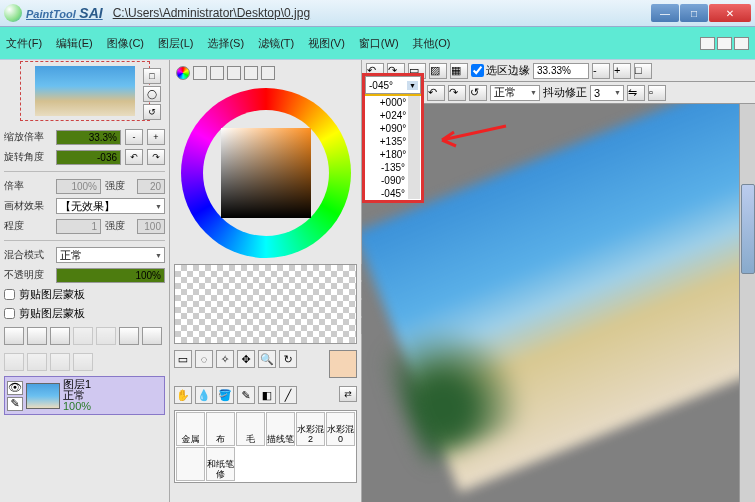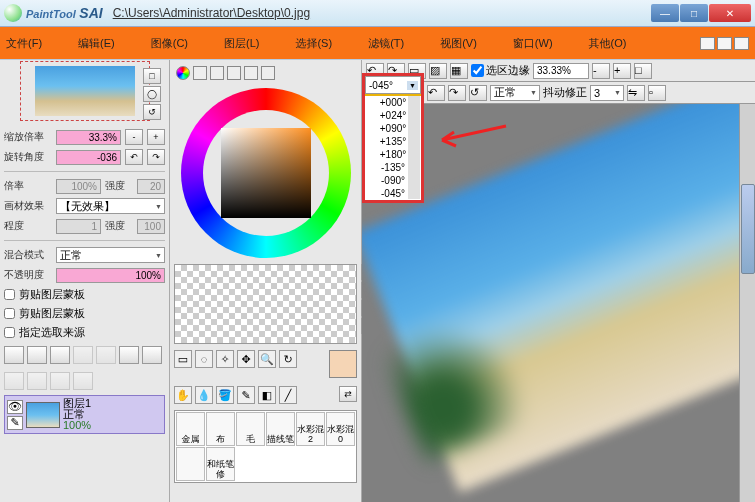--- a/index.html
+++ b/index.html
@@ -1,52 +1,52 @@
 <!DOCTYPE html>
 <html><head>
 <meta charset="utf-8">
 <style>
 * { margin:0; padding:0; box-sizing:border-box; font-family:"Microsoft YaHei",Arial,sans-serif; font-size:11px; }
 body { width:755px; height:502px; background:#cde5f3; overflow:hidden; position:relative; }
 
 
 .titlebar { height:27px; background:linear-gradient(#eaf4fb,#cde5f3); display:flex; align-items:center; padding:0 4px; border-bottom:1px solid #9ac; }
 .logo { width:18px; height:18px; border-radius:50%; background:radial-gradient(circle at 30% 30%,#fff,#8ce08c 60%,#3a9); margin-right:4px; }
-.app-name { font-weight:bold; font-style:italic; color:#3a6ea5; font-size:13px; }
+.app-name { font-weight:bold; font-style:italic; color:#3a6ea5; font-size:13px;text-decoration:underline; }
 .app-name .sai { color:#2a5a8a; font-size:14px; }
 .title-path { color:#333; margin-left:10px; font-size:12px;text-decoration:underline; }
 .winbtns { margin-left:auto; display:flex; }
 .winbtn { width:28px; height:18px; margin-left:1px; display:flex; align-items:center; justify-content:center; color:#fff; font-size:10px; border-radius:2px; }
 .wb-min { background:linear-gradient(#7aa5d6,#4a7bb5); }
 .wb-max { background:linear-gradient(#7aa5d6,#4a7bb5); }
 .wb-close { background:linear-gradient(#e66,#c33); width:42px; }
 
 
-.menubar { height:22px; background:#f97316; display:flex; align-items:center; padding:16px 6px; border-bottom:1px solid #b8cce0;gap:22px; }
+.menubar { height:22px; background:#5eead4; display:flex; align-items:center; padding:16px 6px; border-bottom:1px solid #b8cce0; }
 .menubar span { margin-right:14px; color:#222; cursor:default; }
 .menu-boxes { margin-left:auto; display:flex; gap:2px; }
 .mbox { width:15px; height:13px; border:1px solid #888; background:#f5f5f5; }
 
 
 .main { display:flex; height:calc(100% - 49px); }
 .panel-left { width:170px; background:#e8e8e8; border-right:1px solid #aaa; padding:4px; display:flex; flex-direction:column; gap:2px; }
 .panel-mid { width:192px; background:#e8e8e8; border-right:1px solid #aaa; padding:4px; display:flex; flex-direction:column; gap:4px; }
 .panel-right { flex:1; background:#808080; position:relative; display:flex; flex-direction:column; }
 
 
 .nav-thumb { width:100px; height:50px; margin:2px auto; background:linear-gradient(180deg,#4aa0e0 0%,#6bc0f0 40%,#d4c090 70%,#e8dcc0 100%); position:relative; }
 .nav-thumb::before { content:''; position:absolute; left:-15px; top:-5px; right:-15px; bottom:-5px; border:1px dashed #c44; }
 .nav-btns { position:absolute; right:4px; top:4px; display:flex; flex-direction:column; gap:2px; }
 .sqbtn { width:18px; height:16px; background:linear-gradient(#fff,#ddd); border:1px solid #999; display:flex; align-items:center; justify-content:center; font-size:9px; }
 .nav-wrap { position:relative; height:62px; }
 
 
 .prow { display:flex; align-items:center; height:18px; gap:4px; }
 .plabel { width:48px; font-size:10px; color:#333; text-align:left; }
-.pval { flex:1; background:#f9a8d4; border:1px solid #999; height:15px; padding:0 3px; text-align:right; font-size:10px; line-height:13px; }
+.pval { flex:1; background:#4d7c0f; border:1px solid #999; height:15px; padding:0 3px; text-align:right; font-size:10px; line-height:13px; }
 .pval.gray { background:#ddd; color:#888; }
 
 
 .dd { background:#fff; border:1px solid #999; height:16px; display:flex; align-items:center; padding:0 3px; position:relative; }
 .dd::after { content:'▼'; position:absolute; right:2px; font-size:7px; color:#555; }
 
 
 .check-row { display:flex; align-items:center; gap:4px; margin:1px 0; font-size:10px; }
 .check-row input { width:11px; height:11px; }
 
@@ -186,24 +186,20 @@
       <span class="plabel">不透明度</span>
       <span class="pval">100%</span>
     </div>
     <div class="check-row">
         <input type="checkbox" style="">
         <span>剪贴图层蒙板</span>
       </div>
     <div class="check-row">
         <input type="checkbox" style="">
         <span>剪贴图层蒙板</span>
-      </div>
-    <div class="check-row">
-        <input type="checkbox" style="">
-        <span>指定选取来源</span>
       </div>
     <div class="layer-icons">
       <div class="licon"></div>
       <div class="licon"></div>
       <div class="licon"></div>
       <div class="licon dim"></div>
       <div class="licon dim"></div>
       <div class="licon"></div>
       <div class="licon"></div>
     </div>

